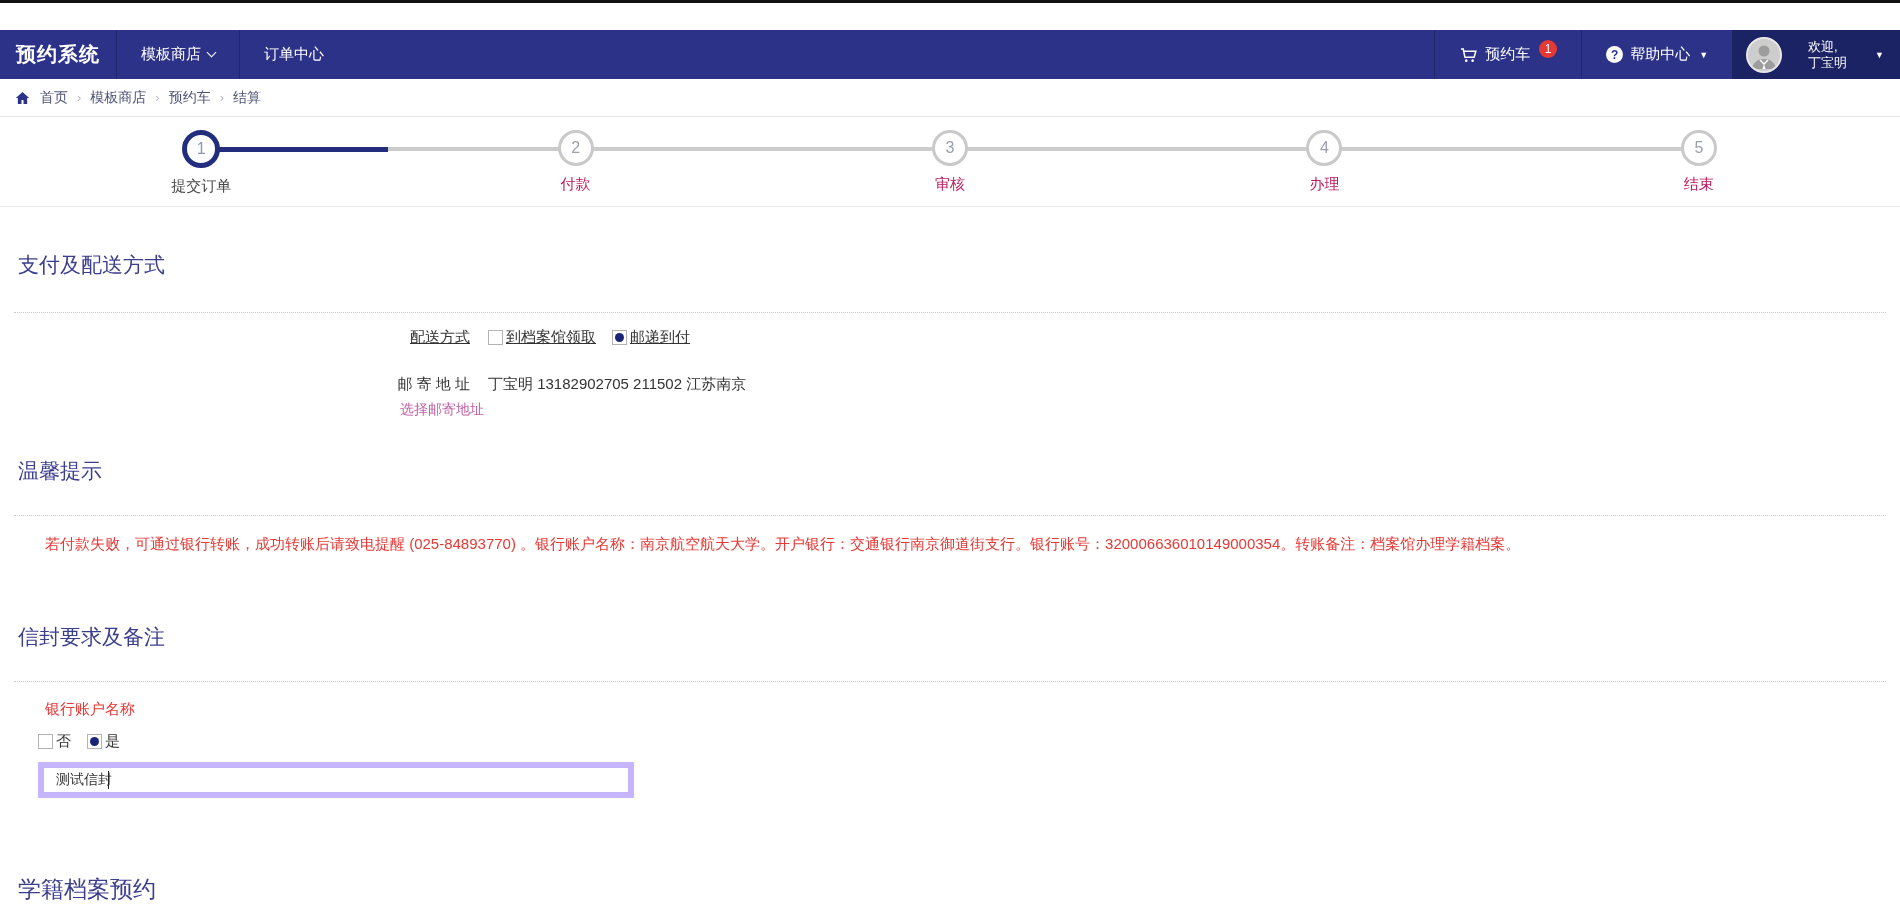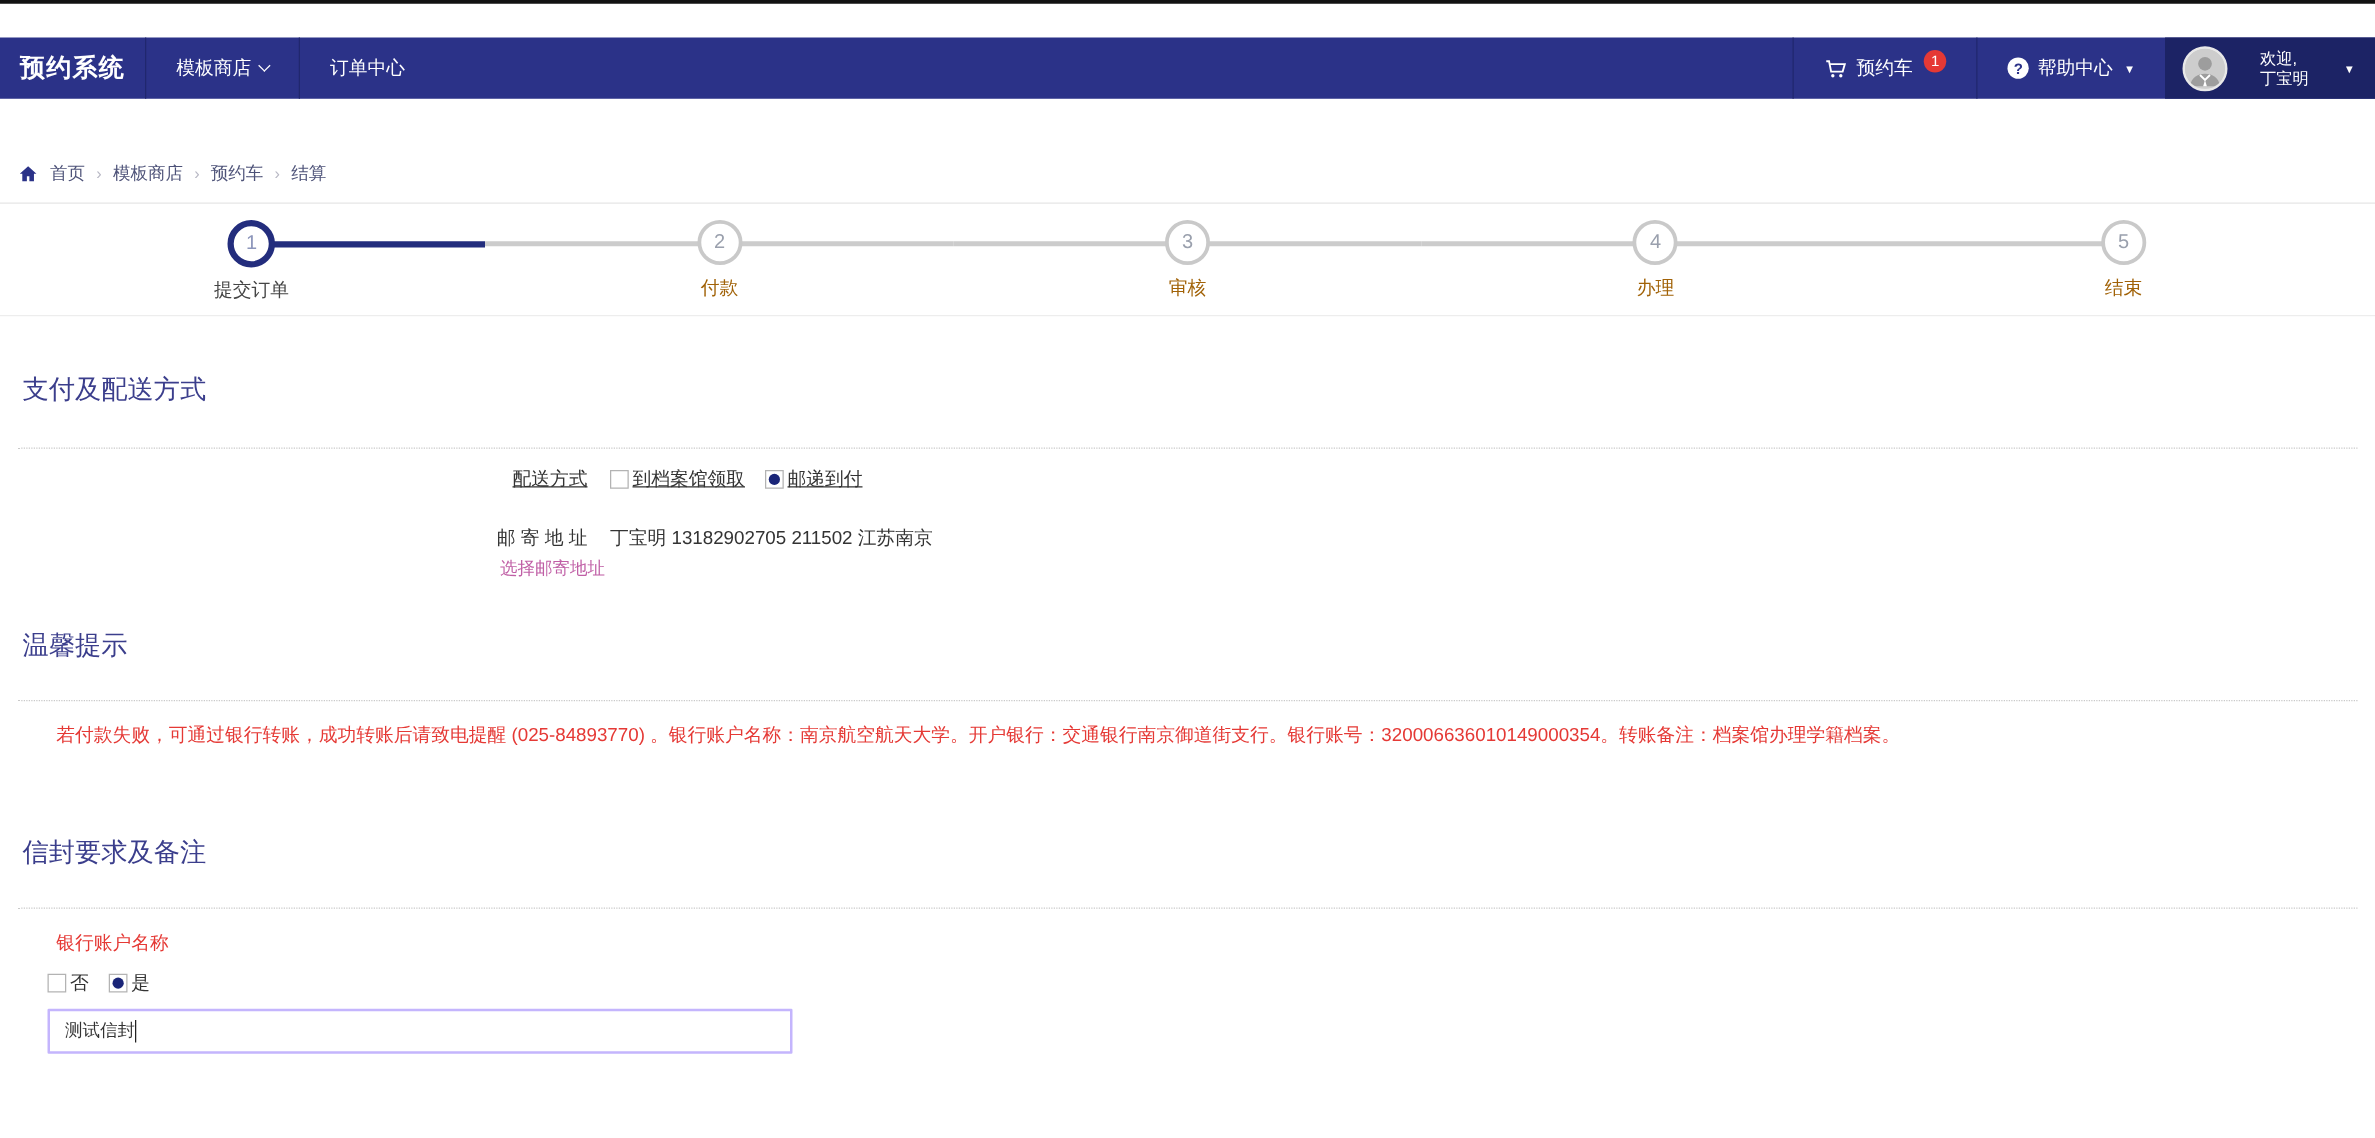--- a/index.html
+++ b/index.html
@@ -47,44 +47,44 @@
     padding:0 16px 0 14px; cursor:pointer; min-width:132px;
   }
   .avatar-wrap {
     width:36px; height:36px; border-radius:50%; border:2px solid #e8e8e8;
     background:#cdcdcd; overflow:hidden; flex-shrink:0;
   }
   .user-text { font-size:13px; line-height:16px; }
 
   
   .breadcrumb {
-    height:48px; display:flex; align-items:center; gap:9px;
+    height:38px; display:flex; align-items:center; gap:9px;
     padding:0 14px; border-bottom:1px solid #e6e6e6;
-    font-size:14px; color:#4d5278; background:#fff;margin-top:36px;
+    font-size:14px; color:#4d5278; background:#fff;
   }
   .crumb { cursor:pointer; }
   .crumb-sep { color:#b9b9c5; font-size:13px; }
 
   
   .stepper {
     display:flex; padding:13px 14px 10px; border-bottom:1px solid #ededed;
   }
   .step { flex:1; position:relative; display:flex; flex-direction:column; align-items:center; }
   .step .line { position:absolute; top:17px; height:4px; background:#cccccc; }
   .step .line.left  { left:0; width:50%; }
   .step .line.right { right:0; width:50%; }
   .step:first-child .line.left, .step:last-child .line.right { display:none; }
   .step.active .line.right { background:#232d7d; height:5px; }
   .step-circle {
     width:36px; height:36px; border-radius:50%; background:#fff;
     border:3px solid #c9c9c9; color:#9aa0ad; font-size:16px;
     display:flex; align-items:center; justify-content:center; z-index:1; position:relative;
   }
   .step.active .step-circle { width:38px; height:38px; border:5px solid #232d7d; color:#8d96bb; }
-  .step-label { margin-top:9px; font-size:15px; color:#a16207; }
+  .step-label { margin-top:9px; font-size:15px; color:#be185d; }
   .step.active .step-label { color:#454545; }
 
   
   .sec-head {
     margin:0 14px; border-bottom:1px dotted #c9c9c9;
     display:flex; align-items:flex-end;
   }
   .sec-title { font-size:21px; color:#3b3e8c; font-weight:normal; }
   .head-pay   { padding:27px 4px 15px; }
   .head-tips  { padding:21px 4px 12px; }
@@ -109,21 +109,21 @@
   .opt .txt { margin-left:3px; }
   .addr-link-row { width:484px; text-align:right; margin-top:6px; }
   .addr-link { color:#c05fa6; font-size:14px; cursor:pointer; }
 
   .tips-text { margin:17px 14px 0 45px; font-size:15px; color:#e53935; line-height:22px; }
 
   .env-question { margin:18px 0 0 45px; font-size:15px; color:#e53935; }
   .env-options { margin:13px 0 0 38px; display:flex; align-items:center; font-size:15px; }
   .env-input-wrap { position:relative; margin:11px 0 0 38px; width:596px; }
   .env-input {
-    width:596px; height:36px; border:2px solid #c4b5fd; border-radius:1px;
+    width:596px; height:36px; border:6px solid #c4b5fd; border-radius:1px;
     font-size:14px; padding:0 12px; color:#333; outline:none;
     font-family:"Liberation Sans","DejaVu Sans",sans-serif; background:#fff;
   }
   .text-caret { position:absolute; left:70px; top:9px; width:1px; height:18px; background:#222; }
 </style>
 </head>
 <body>
 
 <div class="topstrip"></div>
 

